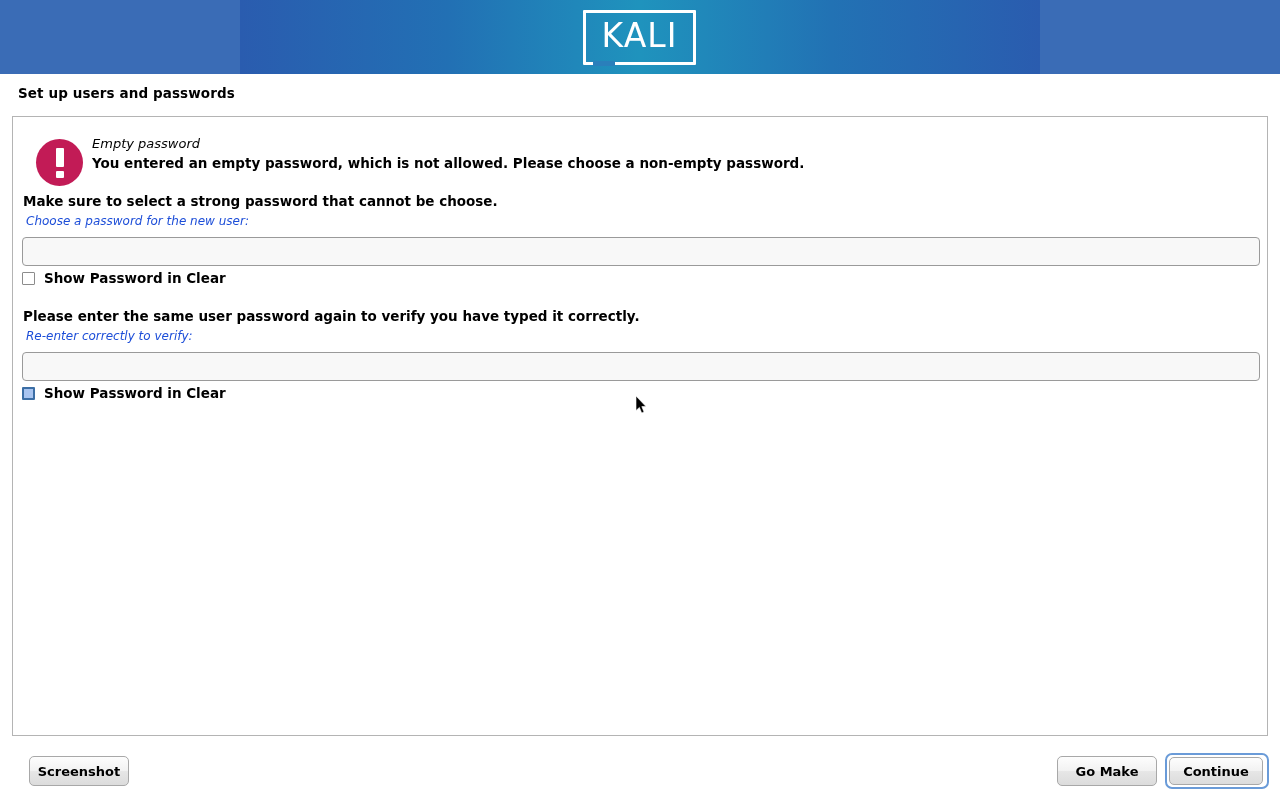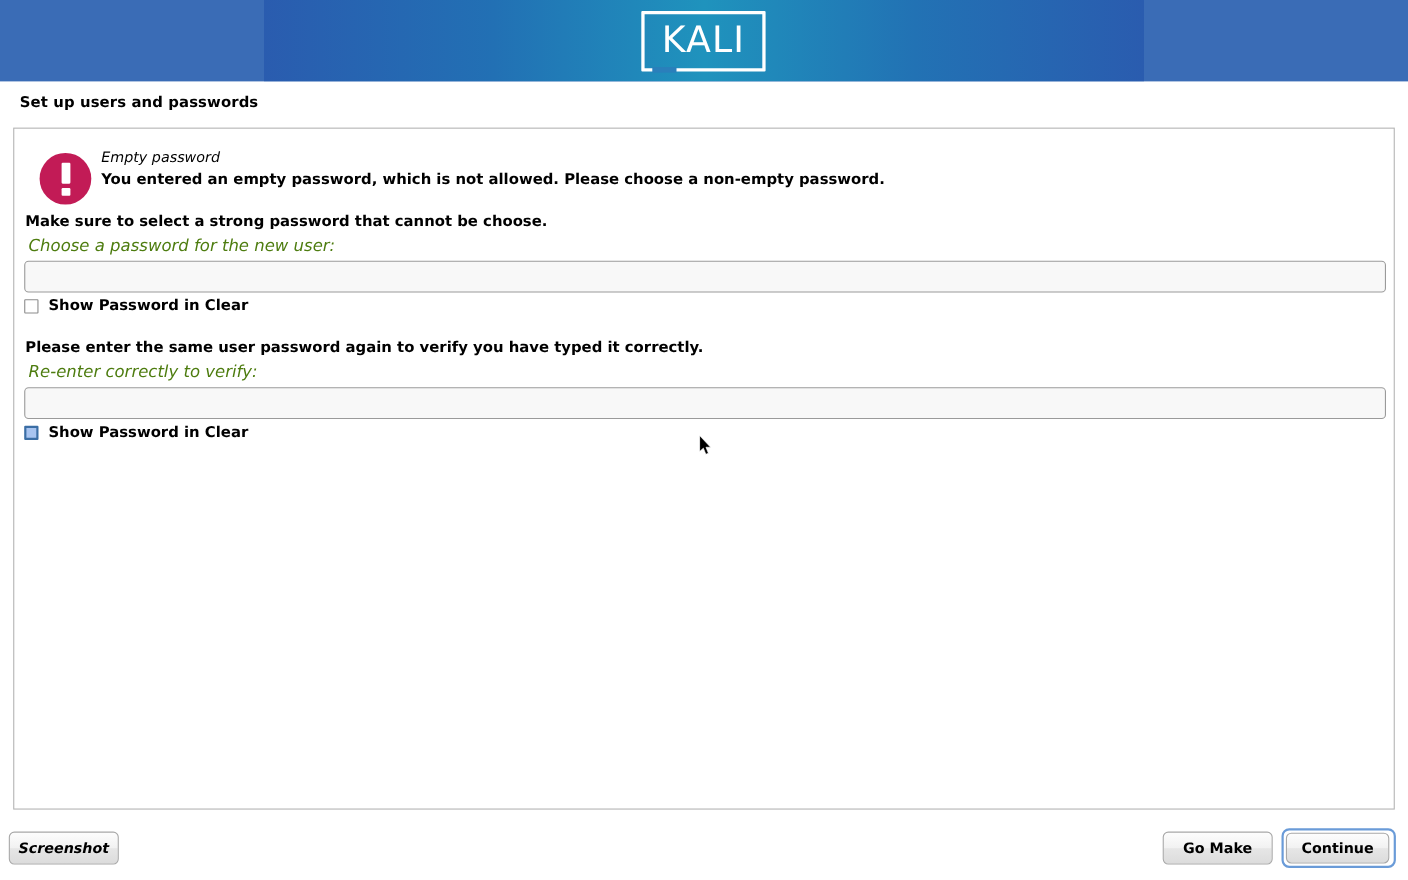--- a/index.html
+++ b/index.html
@@ -155,23 +155,23 @@
 
   
   .form-heading {
     position: absolute;
     font-size: 13.5px;
     font-weight: bold;
     color: #000000;
   }
   .form-sublabel {
     position: absolute;
-    font-size: 15px;
+    font-size: 12px;
     font-style: italic;
-    color: #4d7c0f;
+    color: #1d4ed8;
   }
 
   .text-input {
     position: absolute;
     left: 9px;
     width: 1238px;
     height: 29px;
     box-sizing: border-box;
     border: 1px solid #9a9a9a;
     border-radius: 4px;
@@ -283,21 +283,21 @@
     <div class="form-heading" style="left:10px; top:191px;">Please enter the same user password again to verify you have typed it correctly.</div>
     <div class="form-sublabel" style="left:13px; top:212px;">Re-enter correctly to verify:</div>
     <input class="text-input" type="password" style="top: 235px;" placeholder="">
     <div class="check-row" style="left:9px; top:268px;">
       <span class="checkbox focused"></span>
       <span class="check-label">Show Password in Clear</span>
     </div>
 
   </div>
 
-  <button class="btn" style="left:8px; top:756px; width:100px;font-style:italic;">Screenshot</button>
+  <button class="btn" style="left:29px; top:756px; width:100px;">Screenshot</button>
 
   <button class="btn" style="left:1057px; top:756px; width:100px;">Go Make</button>
 
   <div class="btn-focus-ring" style="left:1165px; top:753px; width:104px; height:36px;"></div>
   <button class="btn" style="left:1169px; top:757px; width:94px; height:28px;">Continue</button>
 
   <svg class="cursor" viewBox="0 0 12 19">
     <polygon points="0,0 0,14.5 3.4,11.4 5.7,17 8,16 5.8,10.6 10,10.6" fill="#000000" stroke="#ffffff" stroke-width="0.6"></polygon>
   </svg>
 

